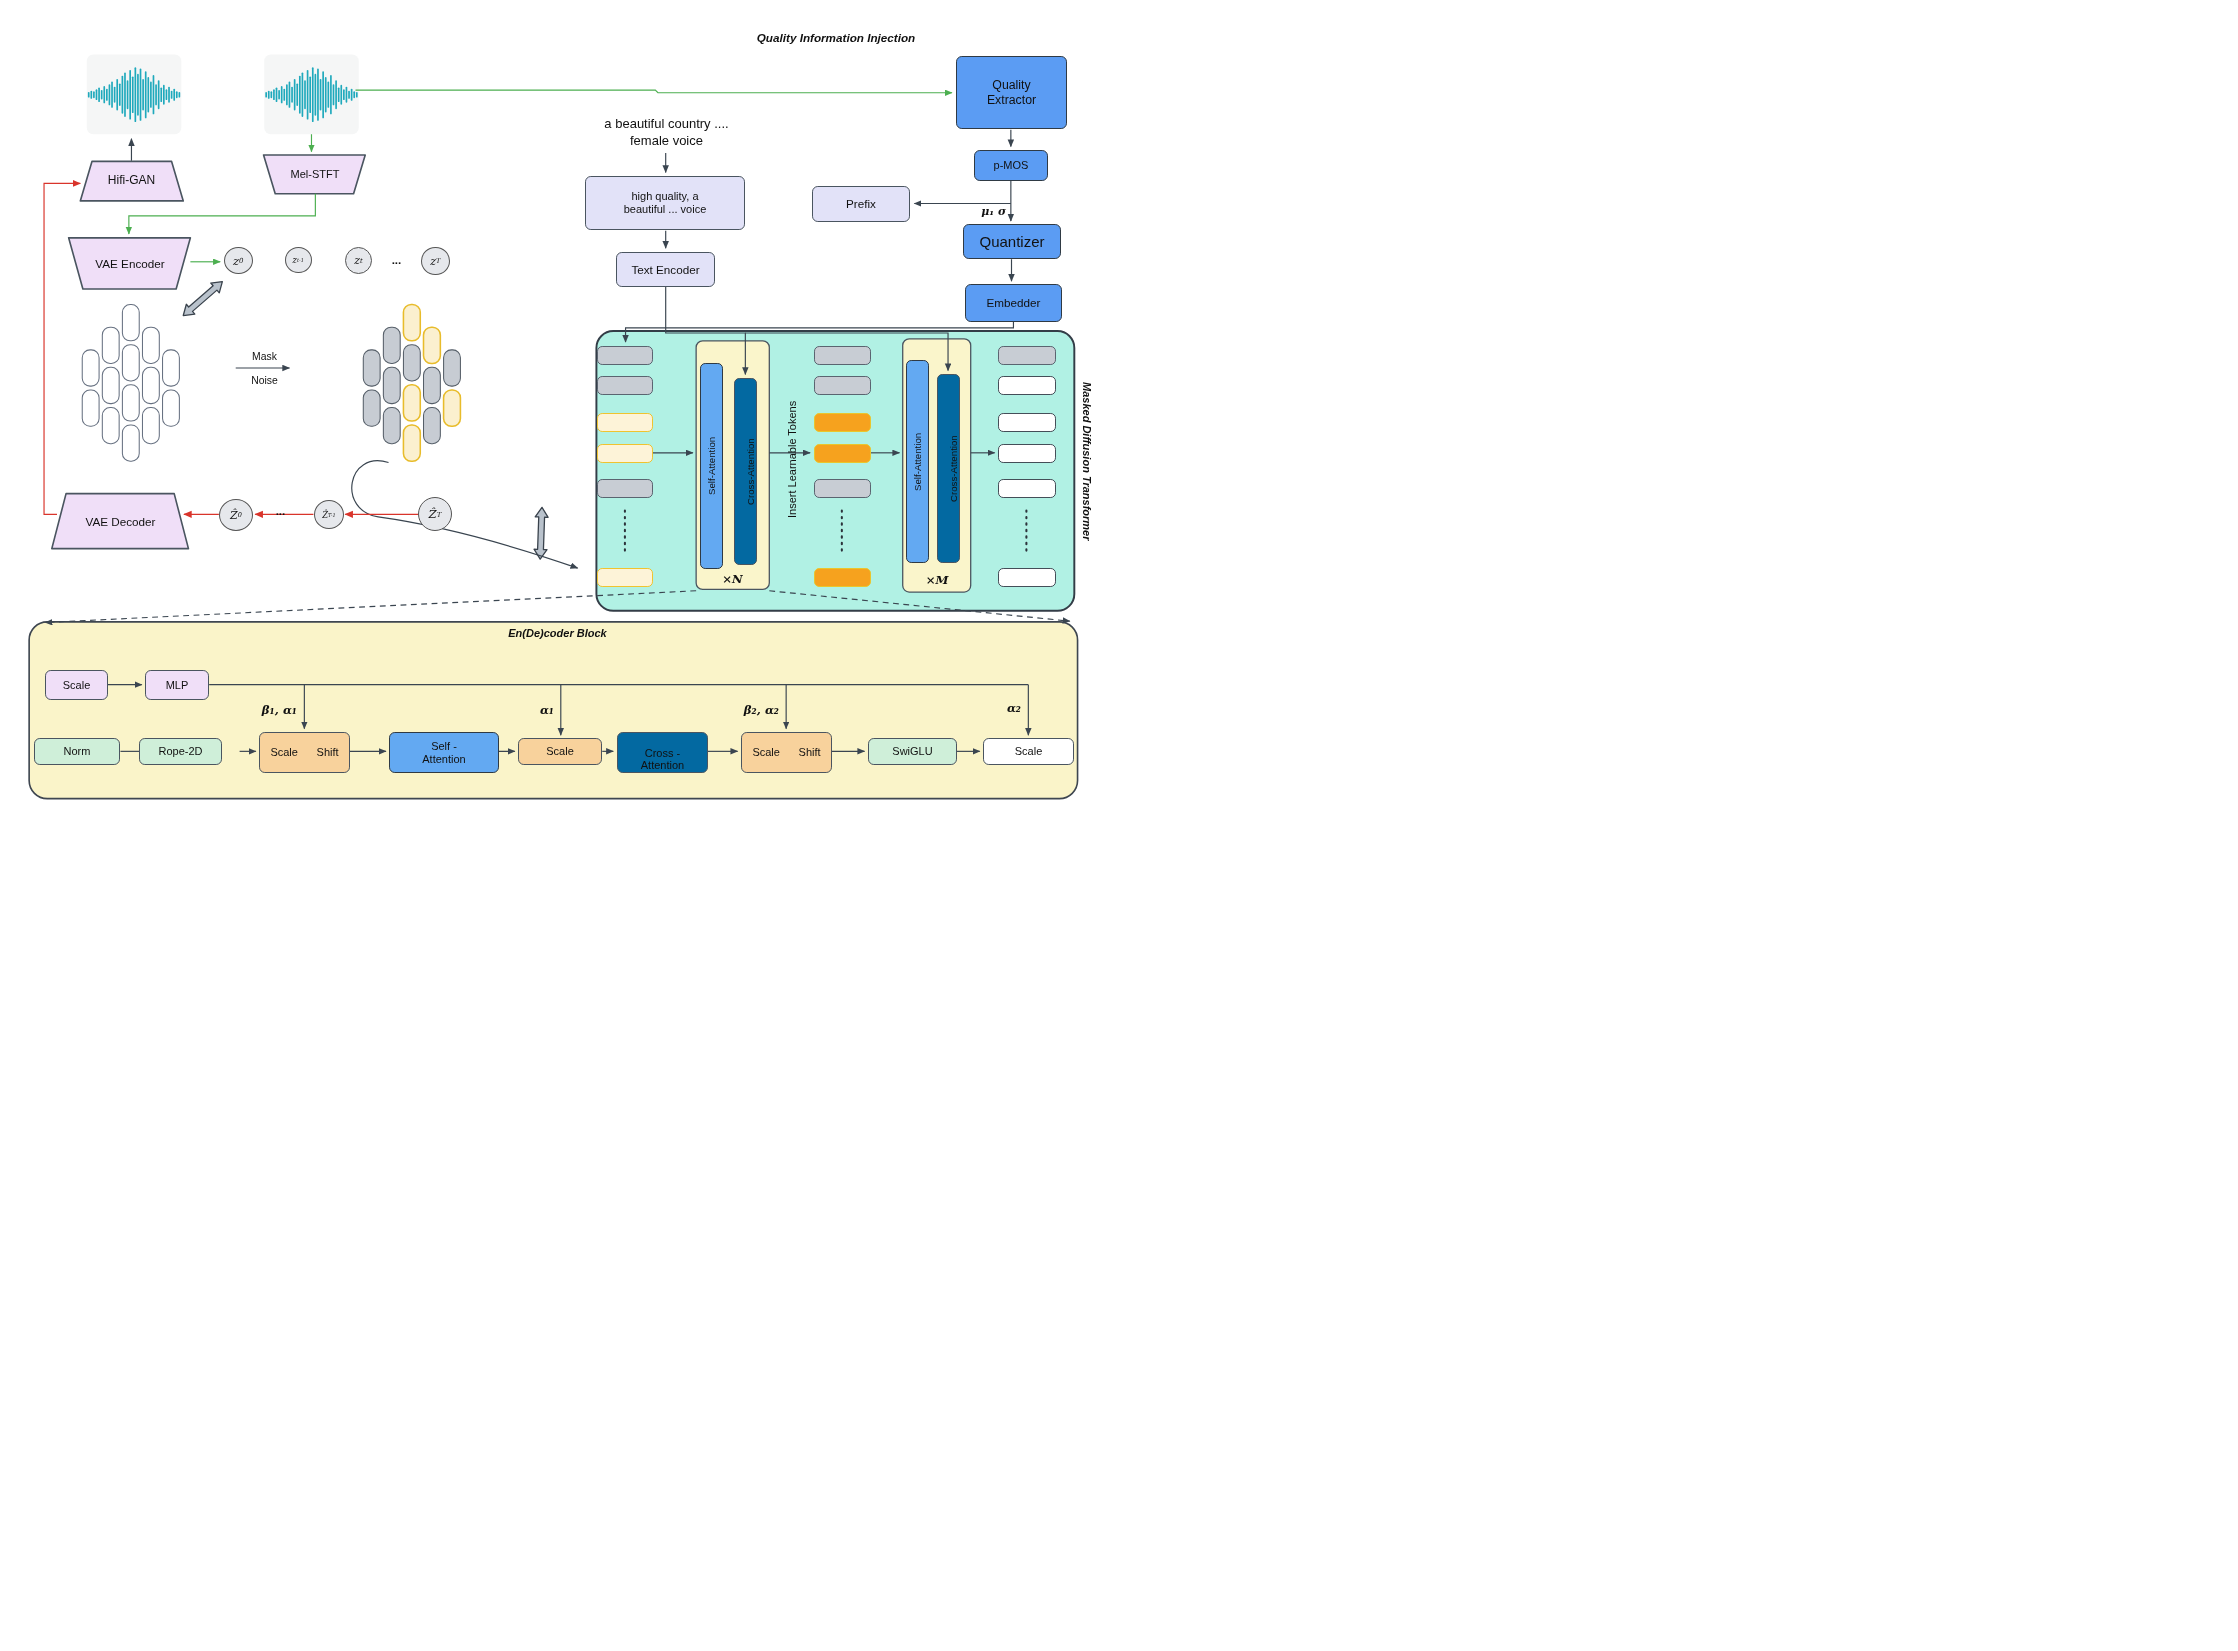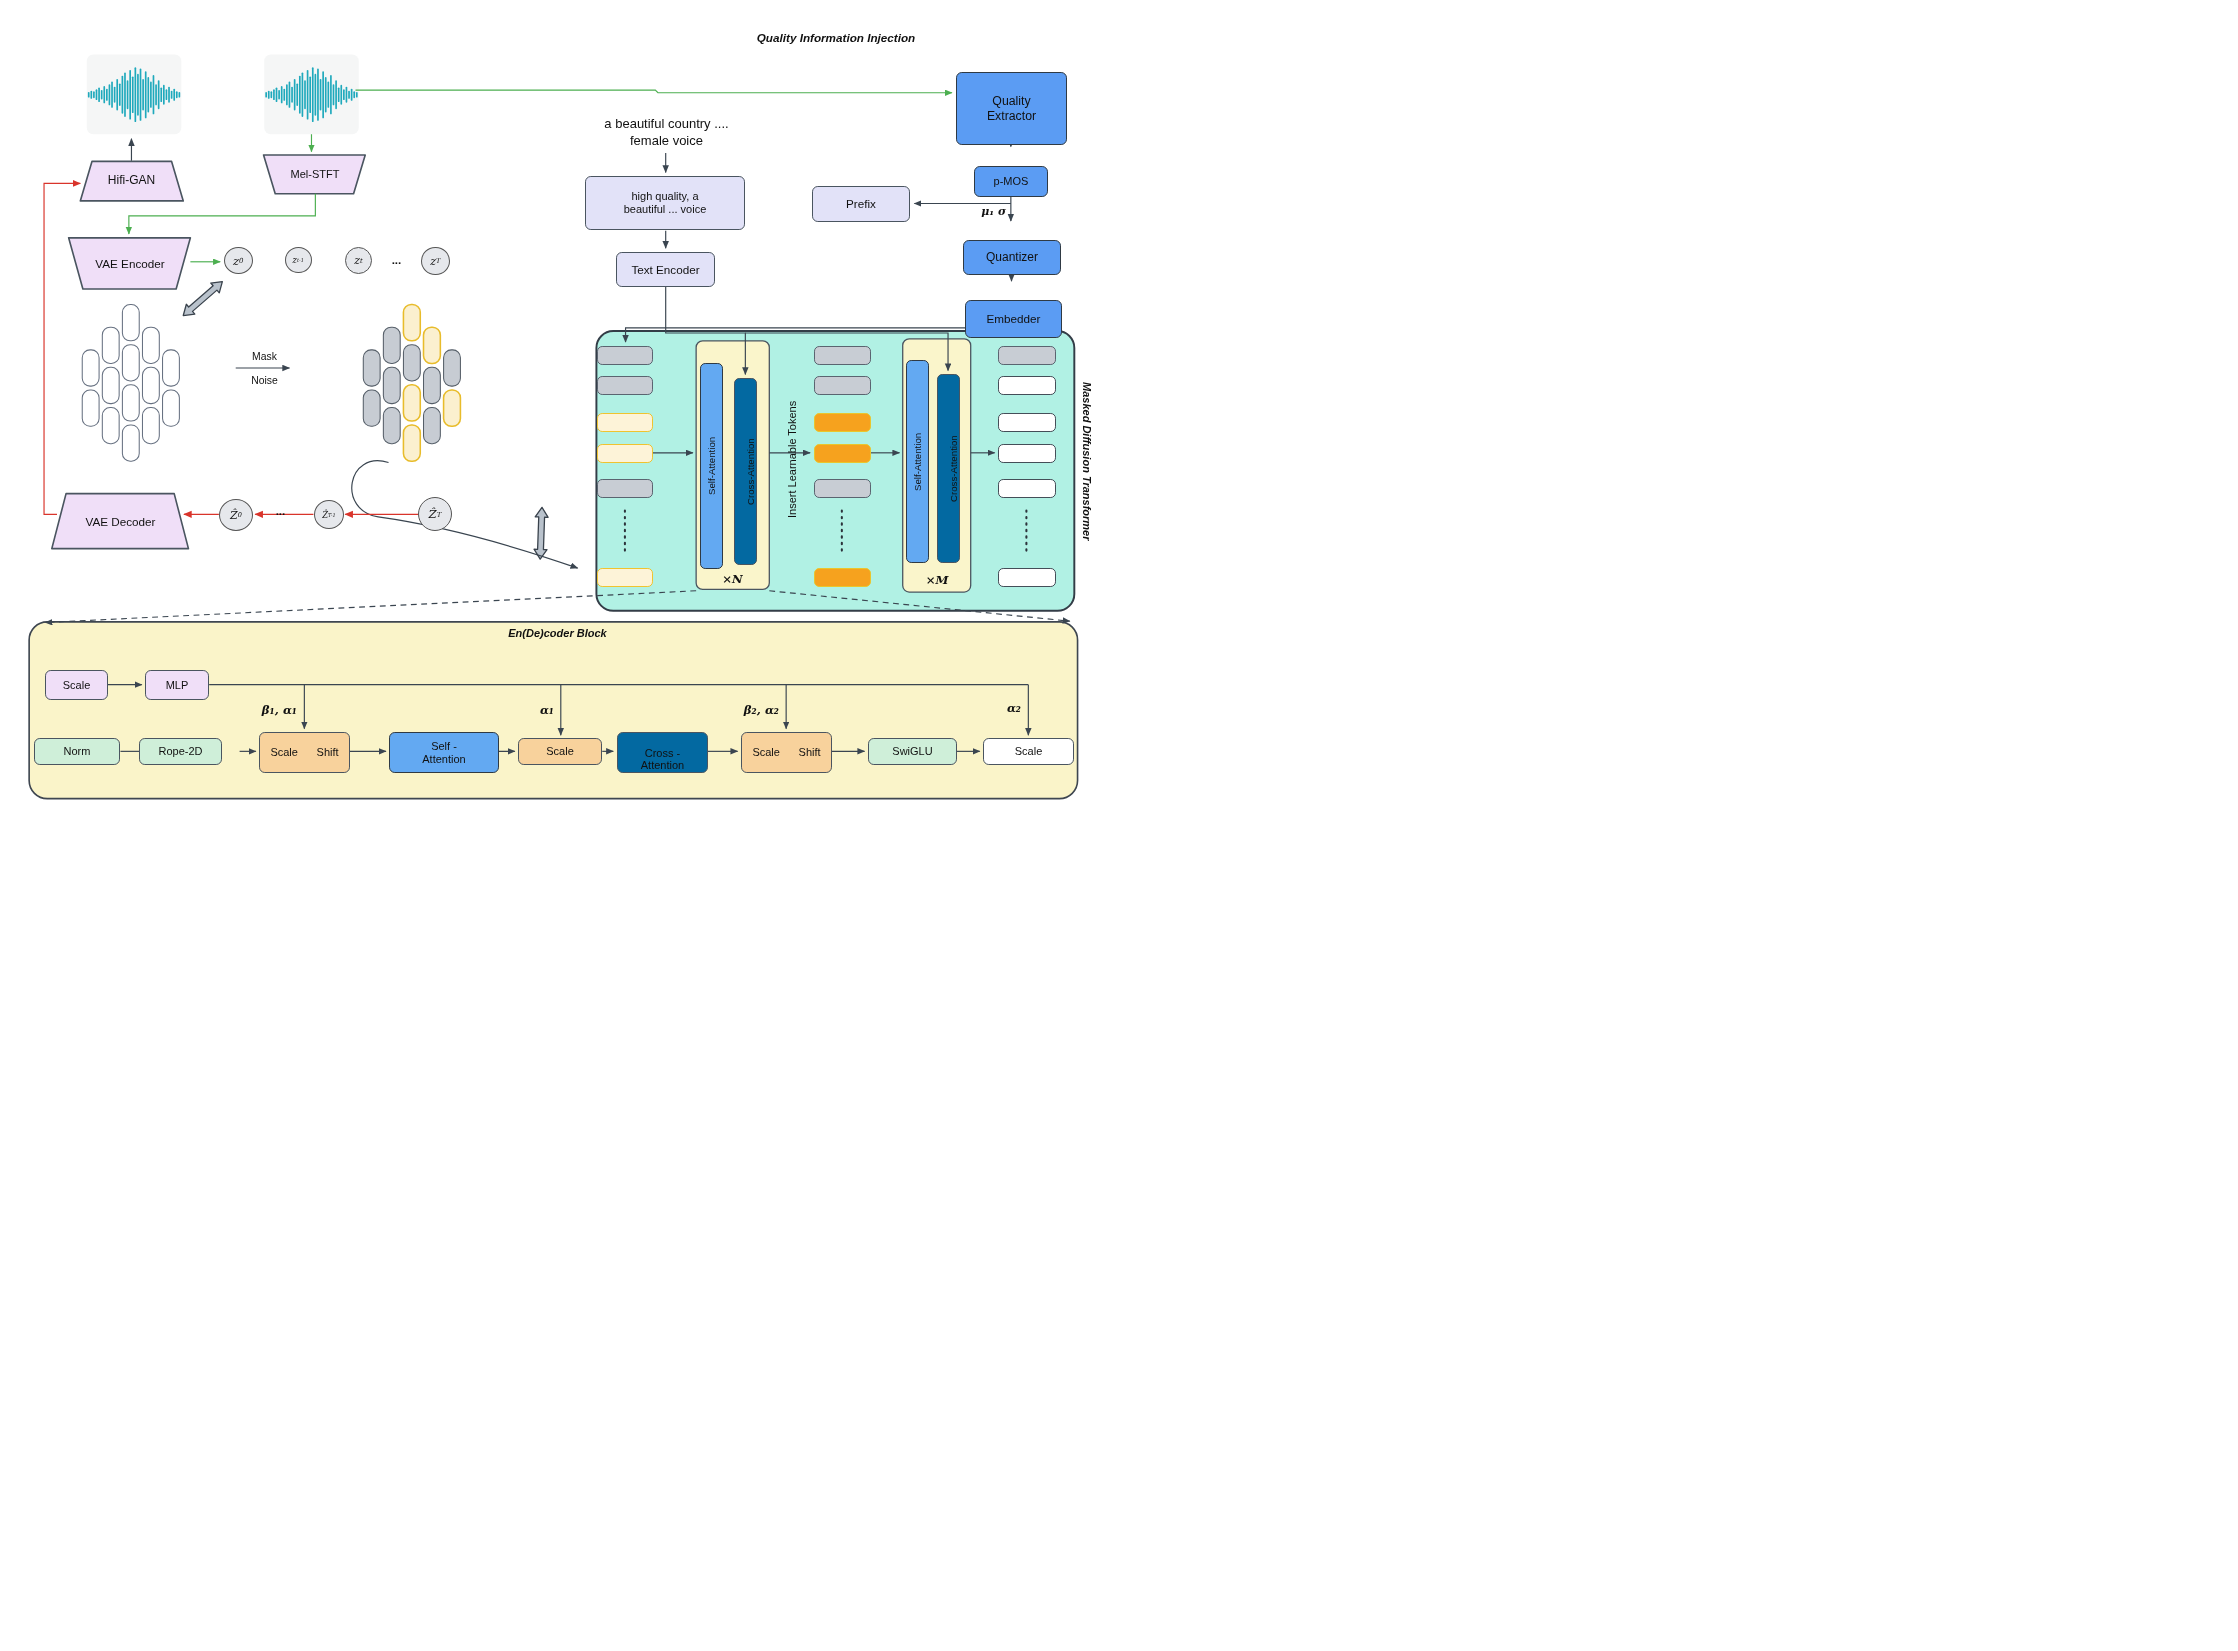--- a/index.html
+++ b/index.html
@@ -2,21 +2,21 @@
 <html style="font-size:10.4px"><head>
 <meta charset="utf-8">
 <style>
   html,body{margin:0;padding:0;background:#fff;}
   #canvas{position:relative;width:1119px;height:826px;background:#ffffff;overflow:hidden;
           font-family:"Liberation Sans",sans-serif;color:#111;}
   svg{position:absolute;left:0;top:0;}
   .lyr{pointer-events:none;}
   .node{position:absolute;box-sizing:border-box;display:flex;align-items:center;justify-content:center;
         text-align:center;border-radius:5.8px;line-height:1.15;}
-  .blue{background:#5B9CF3;border:1.3px solid #2f3a44;margin-top:16px;}
+  .blue{background:#5B9CF3;border:1.3px solid #2f3a44;}
   .lav{background:#E2E2F8;border:1.3px solid #4a5560;}
   .purple{background:#F0DFF8;border:1.3px solid #4a5560;}
   .greenbx{background:#CFEFD9;border:1.3px solid #4a5560;}
   .orangebx{background:#F8D29C;border:1.3px solid #4a5560;}
   .bluebx{background:#63A9F2;border:1.3px solid #2f3a44;}
   .faintbx{background:#0369a1;border:1.3px solid #4a5560;align-items:flex-end;}
   .whitebx{background:#ffffff;border:1.3px solid #4a5560;}
   .plain{border:none;background:transparent;}
   .tok{position:absolute;box-sizing:border-box;border-radius:5.2px;}
   .tok-gray{background:#C8CDD4;border:1.2px solid #5a6470;}
@@ -259,21 +259,21 @@
 
   <div class="node blue two-line" style="left:956px;top:56px;width:111px;height:73px;font-size:12.3px;z-index:3">
     <div>
         <span>Quality</span>
          <span>Extractor</span>
       </div>
     </div>
   <div class="node blue" style="left:974px;top:150px;width:74px;height:31px;font-size:11px;z-index:3">p-MOS</div>
   <div class="node lav" style="left:812px;top:186px;width:98px;height:36px;font-size:11.7px;z-index:3">Prefix</div>
   <div class="node plain math" style="left:968px;top:205px;width:38px;height:14.3px;font-size:11px;justify-content:flex-end;z-index:3">μ₁ σ</div>
-  <div class="node blue" style="left:963px;top:224px;width:98px;height:35px;font-size:12px;z-index:3">Quantizer</div>
+  <div class="node blue" style="left:963px;top:224px;width:98px;height:35px;font-size:15px;z-index:3">Quantizer</div>
   <div class="node blue" style="left:965px;top:284px;width:97px;height:38px;font-size:11.7px;z-index:3">Embedder</div>
 
   <div class="tok tok-gray" style="left:597px;top:346px;width:56px;height:19px;z-index:3"></div>
   <div class="tok tok-gray" style="left:597px;top:376px;width:56px;height:19px;z-index:3"></div>
   <div class="tok tok-cream" style="left:597px;top:413px;width:56px;height:19px;z-index:3"></div>
   <div class="tok tok-cream" style="left:597px;top:444px;width:56px;height:19px;z-index:3"></div>
   <div class="tok tok-gray" style="left:597px;top:479px;width:56px;height:19px;z-index:3"></div>
   <div class="tok tok-cream" style="left:597px;top:568px;width:56px;height:19px;z-index:3"></div>
 
   <div class="tok tok-gray" style="left:814px;top:346px;width:57px;height:19px;z-index:3"></div>

